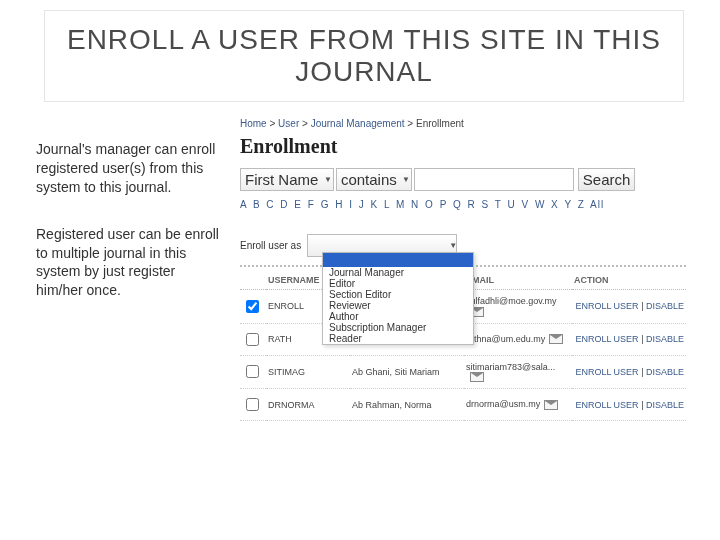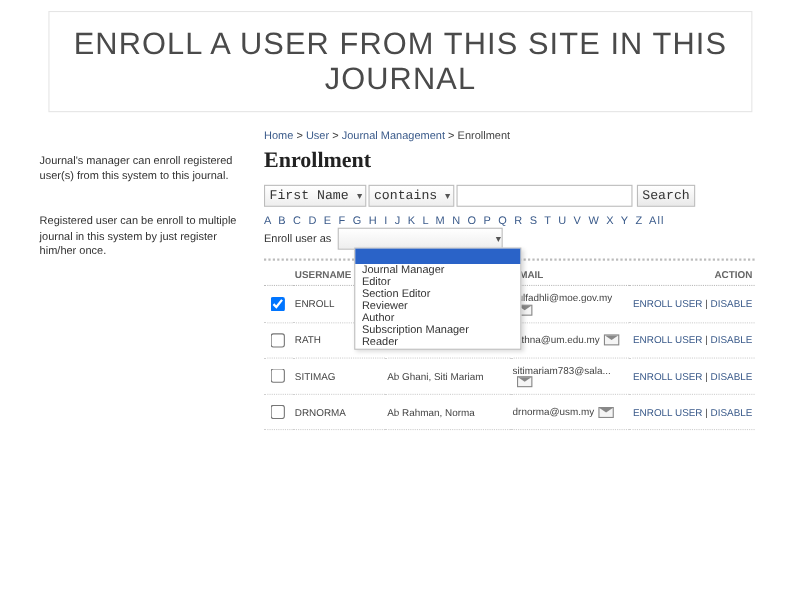--- a/index.html
+++ b/index.html
@@ -1,31 +1,31 @@
 <!DOCTYPE html>
 <html><head>
 <meta charset="utf-8">
 <style>
   html,body{margin:0;padding:0;width:720px;height:540px;background:#fff;font-family:Arial,Helvetica,sans-serif;color:#222;overflow:hidden}
   .slide{position:relative;width:720px;height:540px}
   .title-wrap{position:absolute;left:44px;top:10px;right:36px;height:90px;border:1px solid #e5e5e5;background:#fff;display:flex;align-items:center;justify-content:center;text-align:center}
   .title{font-size:28px;letter-spacing:1px;font-weight:400;color:#4a4a4a}
-  .left-col{position:absolute;left:36px;top:140px;width:185px;font-size:10px;line-height:1.35;color:#323232}
+  .left-col{position:absolute;left:36px;top:140px;width:185px;font-size:14px;line-height:1.35;color:#323232}
   .left-col p{margin:0 0 28px 0}
   .app{position:absolute;left:240px;top:118px;right:34px;font-size:10px;color:#333;font-family:Verdana,Geneva,sans-serif}
   .crumbs{color:#444}
   .crumbs a{color:#3a5a8a;text-decoration:none}
   .h2{font-family:Georgia, 'Times New Roman', serif;font-weight:700;font-size:20px;margin:6px 0 10px 0;color:#222}
   .search-row{display:flex;align-items:center;gap:4px;margin-bottom:8px}
-  .select,.input,.btn{border:1px solid #bcbcbc;background:#f6f6f6;font-size:12px;padding:2px 4px;color:#333;font-family:Liberation Mono, monospace}
+  .select,.input,.btn{border:1px solid #bcbcbc;background:#f6f6f6;font-size:15px;padding:2px 4px;color:#333;font-family:Liberation Sans, sans-serif}
   .select{appearance:none;background:linear-gradient(#fff,#eee);padding-right:14px}
   .caret{margin-left:-14px;pointer-events:none;font-size:8px;color:#555}
   .input{width:150px;background:#fff}
   .btn{background:linear-gradient(#fff,#e9e9e9);cursor:pointer}
-  .alpha{margin:4px 0 0 0;color:#3a5a8a;letter-spacing:1px;word-spacing:2px}
+  .alpha{margin:4px 0 24px 0;color:#3a5a8a;letter-spacing:1px;word-spacing:2px}
   .enroll-row{display:flex;align-items:center;gap:6px;margin-bottom:8px;position:relative}
   .role-select{width:150px}
   .dropdown{position:absolute;left:82px;top:18px;width:150px;background:#fff;border:1px solid #bcbcbc;box-shadow:2px 2px 4px rgba(0,0,0,.15);z-index:5}
   .dropdown .sel{background:#2a63c8;color:#fff;height:14px}
   .dropdown div{padding:0 6px;font-size:10px;color:#333}
   .dotline{border:none;border-top:2px dotted #bbb;margin:2px 0 4px 0}
   table{width:100%;border-collapse:collapse;font-size:9px;color:#333}
   th{font-weight:700;color:#666;text-align:left;padding:4px 2px;border-bottom:1px dotted #bbb}
   td{padding:6px 2px;border-bottom:1px dotted #cfcfcf;vertical-align:middle;color:#444}
   .chk{cursor:pointer}
@@ -86,21 +86,21 @@
 
   <hr class="dotline">
 
   <table>
     <thead>
       <tr>
         <th style="width:22px"></th>
         <th style="width:80px">USERNAME</th>
         <th style="width:110px">NAME</th>
         <th>EMAIL</th>
-        <th style="width:110px;text-align:right">ACTION</th>
+        <th style="width:110px;text-align:left">ACTION</th>
       </tr>
     </thead>
     <tbody id="tbody">
           <tr>
             <td><input type="checkbox" class="chk" checked="" style=""></td>
             <td>ENROLL</td>
             <td></td>
             <td>zulfadhli@moe.gov.my<span class="mail-icon"></span></td>
             <td class="actions" style="text-align:right"><a>ENROLL USER</a> | <a>DISABLE</a></td>
           </tr>

